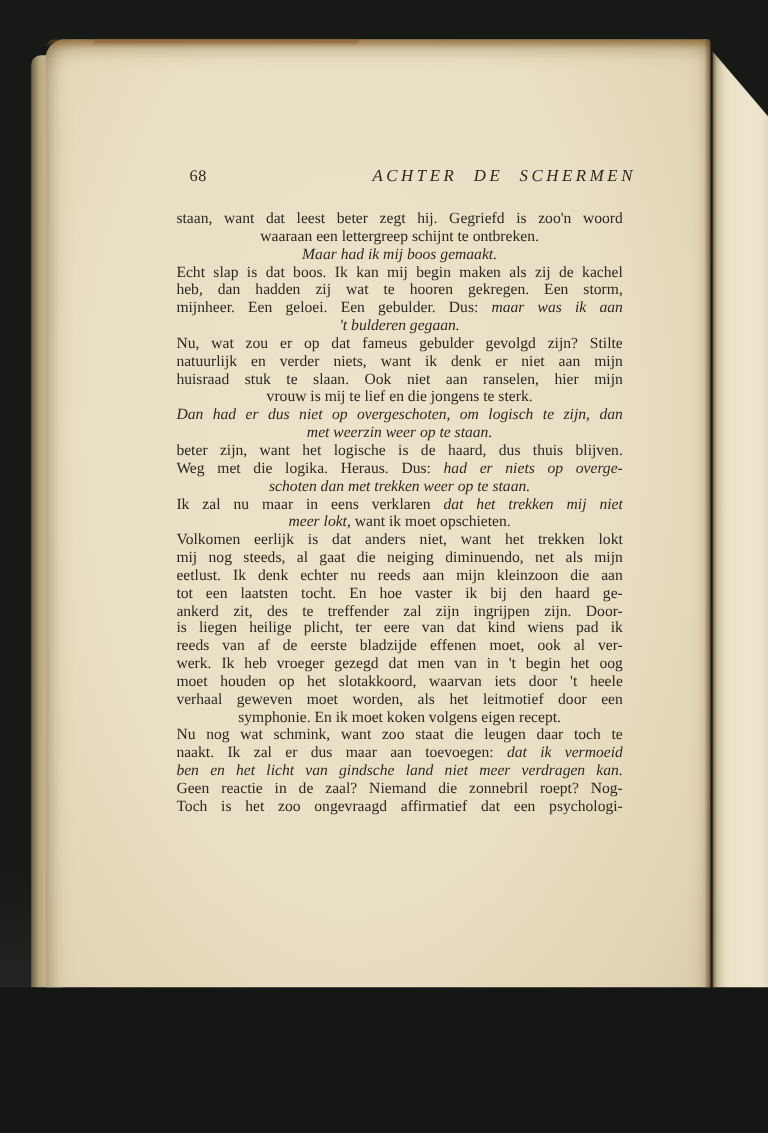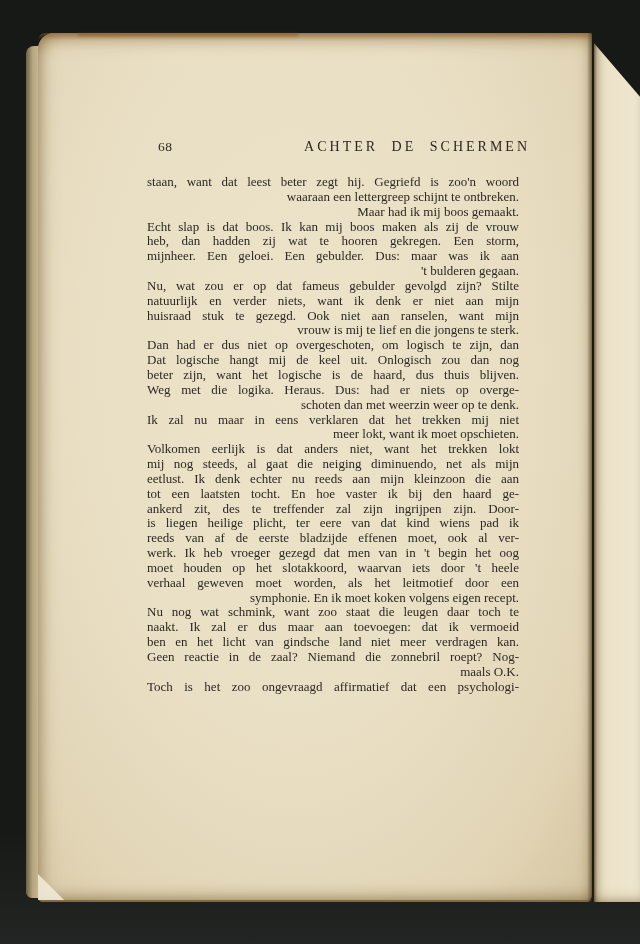--- a/index.html
+++ b/index.html
@@ -1,16 +1,16 @@
 <!DOCTYPE html>
 <html><head>
 <meta charset="utf-8">
 <style>
   html,body{margin:0;padding:0;background:#141613;}
-  .scene{position:relative;width:640px;height:944px;background:linear-gradient(to bottom,#171916 0%,#171916 88%,#222523 100%);overflow:hidden;font-family:"Liberation Serif","DejaVu Serif",serif;}
+  .scene{position:relative;width:640px;height:823px;background:linear-gradient(to bottom,#171916 0%,#171916 88%,#222523 100%);overflow:hidden;font-family:"Liberation Serif","DejaVu Serif",serif;}
 
   
   .under-page{position:absolute;left:26px;top:46px;width:26px;height:852px;
     background:linear-gradient(to right,#6d5f44 0%,#b5a57e 25%,#d2c29c 60%,#bfae86 100%);
     border-radius:8px 0 4px 6px;}
 
   
   .page{position:absolute;left:38px;top:33px;width:554px;height:867px;
     background:radial-gradient(ellipse at 46% 38%,#ede3ca 0%,#e9dfc4 50%,#e2d5b6 80%,#d6c7a3 98%);
     border-radius:16px 3px 5px 4px;
@@ -35,28 +35,28 @@
                inset 0 -10px 12px -8px rgba(120,95,55,.5);}
   .gutter-shadow{position:absolute;left:587px;top:33px;width:10px;height:869px;
     background:linear-gradient(to right,rgba(70,55,25,0) 0%,rgba(70,55,25,.45) 40%,rgba(35,24,8,.6) 55%,rgba(70,55,25,0) 100%);}
   .black-corner{position:absolute;left:592px;top:0;width:48px;height:110px;
     background:#171916;clip-path:polygon(0 0,100% 0,100% 88%,0 37%);}
 
   
   .header{position:absolute;left:120px;top:106px;width:372px;display:flex;
     justify-content:space-between;align-items:baseline;color:#2c2820;}
   .pagenum{font-size:13.5px;letter-spacing:.5px;}
-  .running-title{font-size:14px;letter-spacing:3px;word-spacing:7px;text-align:right;}
+  .running-title{font-style:italic;font-size:14px;letter-spacing:3px;word-spacing:7px;text-align:right;}
 
   .text-block{position:absolute;left:109px;top:142px;width:372px;
     font-size:13px;line-height:14.85px;color:#2c2822;}
-  .line{height:14.85px;overflow:hidden;text-align:right;}
+  .line{height:14.85px;overflow:hidden;text-align:center;}
   .line.j{text-align:justify;text-align-last:justify;-moz-text-align-last:justify;}
   .seg{white-space:normal;}
-  .it{}
+  .it{font-style:italic;}
 </style>
 </head>
 <body>
 
 <div class="scene">
   <div class="under-page"></div>
 
   <div class="page">
     <div class="stain-top"></div>
     <div class="stain-top2"></div>
@@ -64,51 +64,50 @@
 
     <div class="header">
       <span class="pagenum">68</span>
       <span class="running-title">ACHTER DE SCHERMEN</span>
     </div>
 
     <div class="text-block" id="text-block">
         <div class="line j"><span class="seg">staan, want dat leest beter zegt hij. Gegriefd is zoo'n woord</span></div>
         <div class="line"><span class="seg">waaraan een lettergreep schijnt te ontbreken.</span></div>
         <div class="line"><span class="seg it">Maar had ik mij boos gemaakt.</span></div>
-        <div class="line j"><span class="seg">Echt slap is dat boos. Ik kan mij boos maken als zij de vrouw</span></div>
+        <div class="line j"><span class="seg">Echt slap is dat boos. Ik kan mij begin maken als zij de kachel</span></div>
         <div class="line j"><span class="seg">heb, dan hadden zij wat te hooren gekregen. Een storm,</span></div>
         <div class="line j"><span class="seg">mijnheer. Een geloei. Een gebulder. Dus: </span><span class="seg it">maar was ik aan</span></div>
         <div class="line"><span class="seg it">'t bulderen gegaan.</span></div>
         <div class="line j"><span class="seg">Nu, wat zou er op dat fameus gebulder gevolgd zijn? Stilte</span></div>
         <div class="line j"><span class="seg">natuurlijk en verder niets, want ik denk er niet aan mijn</span></div>
-        <div class="line j"><span class="seg">huisraad stuk te gezegd. Ook niet aan ranselen, want mijn</span></div>
+        <div class="line j"><span class="seg">huisraad stuk te slaan. Ook niet aan ranselen, hier mijn</span></div>
         <div class="line"><span class="seg">vrouw is mij te lief en die jongens te sterk.</span></div>
         <div class="line j"><span class="seg it">Dan had er dus niet op overgeschoten, om logisch te zijn, dan</span></div>
-        <div class="line j"><span class="seg">Dat logische hangt mij de keel uit. </span><span class="seg it">Onlogisch</span><span class="seg"> zou dan nog</span></div>
+        <div class="line"><span class="seg it">met weerzin weer op te staan.</span></div>
         <div class="line j"><span class="seg">beter zijn, want het logische is de haard, dus thuis blijven.</span></div>
         <div class="line j"><span class="seg">Weg met die logika. Heraus. Dus: </span><span class="seg it">had er niets op overge-</span></div>
-        <div class="line"><span class="seg it">schoten dan met weerzin weer op te denk.</span></div>
+        <div class="line"><span class="seg it">schoten dan met trekken weer op te staan.</span></div>
         <div class="line j"><span class="seg">Ik zal nu maar in eens verklaren </span><span class="seg it">dat het trekken mij niet</span></div>
         <div class="line"><span class="seg it">meer lokt,</span><span class="seg"> want ik moet opschieten.</span></div>
         <div class="line j"><span class="seg">Volkomen eerlijk is dat anders niet, want het trekken lokt</span></div>
         <div class="line j"><span class="seg">mij nog steeds, al gaat die neiging diminuendo, net als mijn</span></div>
         <div class="line j"><span class="seg">eetlust. Ik denk echter nu reeds aan mijn kleinzoon die aan</span></div>
         <div class="line j"><span class="seg">tot een laatsten tocht. En hoe vaster ik bij den haard ge-</span></div>
         <div class="line j"><span class="seg">ankerd zit, des te treffender zal zijn ingrijpen zijn. Door-</span></div>
         <div class="line j"><span class="seg">is liegen heilige plicht, ter eere van dat kind wiens pad ik</span></div>
         <div class="line j"><span class="seg">reeds van af de eerste bladzijde effenen moet, ook al ver-</span></div>
         <div class="line j"><span class="seg">werk. Ik heb vroeger gezegd dat men van in 't begin het oog</span></div>
         <div class="line j"><span class="seg">moet houden op het slotakkoord, waarvan iets door 't heele</span></div>
         <div class="line j"><span class="seg">verhaal geweven moet worden, als het leitmotief door een</span></div>
         <div class="line"><span class="seg">symphonie. En ik moet koken volgens eigen recept.</span></div>
         <div class="line j"><span class="seg">Nu nog wat schmink, want zoo staat die leugen daar toch te</span></div>
         <div class="line j"><span class="seg">naakt. Ik zal er dus maar aan toevoegen: </span><span class="seg it">dat ik vermoeid</span></div>
         <div class="line j"><span class="seg it">ben en het licht van gindsche land niet meer verdragen kan.</span></div>
         <div class="line j"><span class="seg">Geen reactie in de zaal? Niemand die zonnebril roept? Nog-</span></div>
-        <div class="line"><span class="seg">maals O.K.</span></div>
         <div class="line j"><span class="seg">Toch is het zoo ongevraagd affirmatief dat een psychologi-</span></div>
       </div>
   </div>
 
   <div class="next-page"></div>
   <div class="gutter-shadow"></div>
   <div class="black-corner"></div>
 </div>
 
 </body></html>

